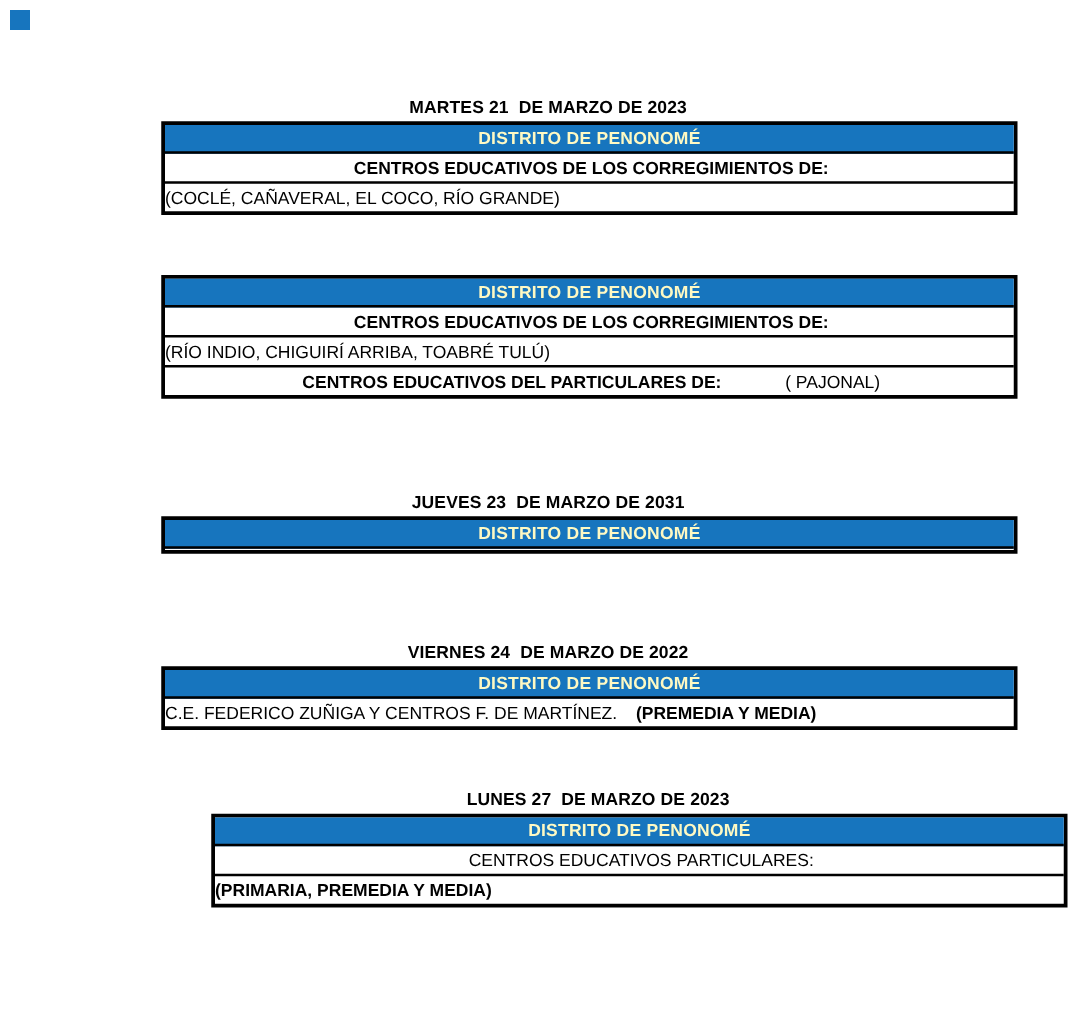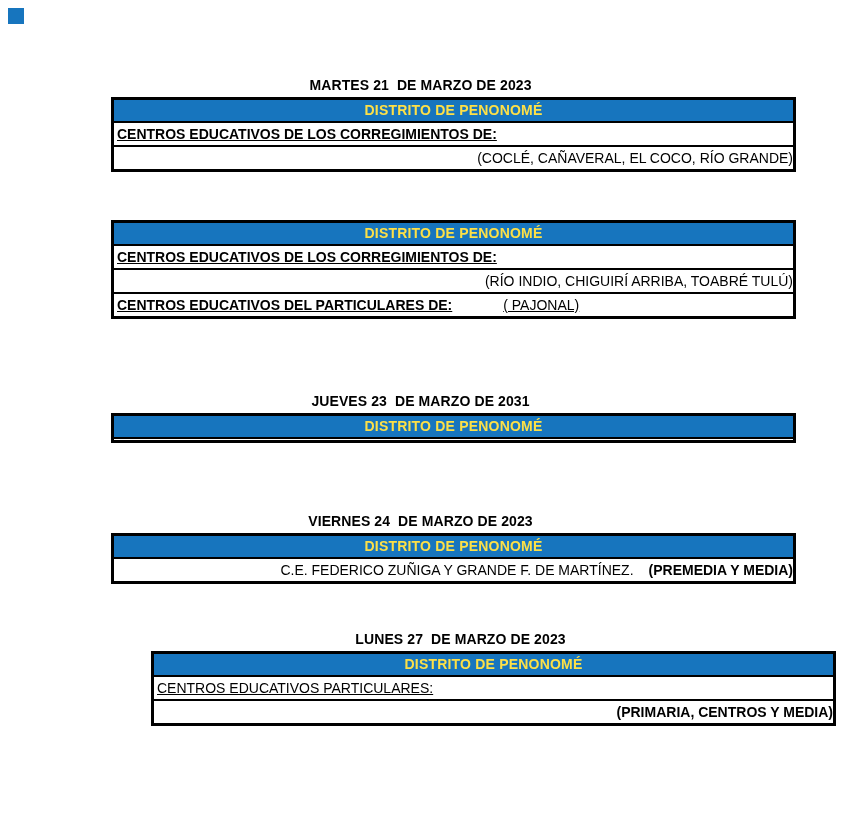--- a/index.html
+++ b/index.html
@@ -19,21 +19,21 @@
   .corner-square {
     position: absolute;
     left: 8px;
     top: 8px;
     width: 16px;
     height: 16px;
     background: var(--accent, #1775BE);
   }
   .schedule-section {
     position: absolute;
-    left: 80px;
+    left: 98px;
     width: 619px;
     padding-left: 31px;
   }
   .date-heading {
     height: 20px;
     line-height: 16px;
     font-size: 14px;
     font-weight: bold;
     text-align: center;
     white-space: pre;            
@@ -52,27 +52,27 @@
     font-size: 14px;
     white-space: pre;
     overflow: hidden;
   }
   .row.divider {
     border-bottom: 2px solid #000000;
     margin-bottom: 1px;
   }
   .row.blue-row {
     background: var(--accent, #1775BE);
-    color: #fde047;
+    color: #fef9c3;
     font-weight: bold;
     text-align: center;
     letter-spacing: 0.2px;
   }
-  .row.align-left  { text-align: left; padding-left: 3px; text-decoration: underline; }
-  .row.align-center{ text-align: right; }
+  .row.align-left  { text-align: center; padding-left: 3px; }
+  .row.align-center{ text-align: left; }
   .seg-bold   { font-weight: bold; }
   .seg-regular{ font-weight: normal; }
 </style>
 </head>
 <body>
 
 <div class="page">
   <div class="corner-square"></div>
   <div id="sections">
       <div class="schedule-section" style="top: 77px;">
@@ -91,28 +91,28 @@
           <div class="row align-left"><span class="seg-bold">CENTROS EDUCATIVOS DEL PARTICULARES DE:</span><span class="seg-regular" style="margin-left: 51px;">( PAJONAL)</span></div>
         </div>
       </div>
       <div class="schedule-section" style="top: 393px;">
         <div class="date-heading">JUEVES 23  DE MARZO DE 2031</div>
         <div class="tbl">
           <div class="row blue-row divider">DISTRITO DE PENONOMÉ</div>
         </div>
       </div>
       <div class="schedule-section" style="top: 513px;">
-        <div class="date-heading">VIERNES 24  DE MARZO DE 2023</div>
+        <div class="date-heading">VIERNES 24  DE MARZO DE 2022</div>
         <div class="tbl">
           <div class="row blue-row divider">DISTRITO DE PENONOMÉ</div>
-          <div class="row align-center"><span class="seg-regular">C.E. FEDERICO ZUÑIGA Y GRANDE F. DE MARTÍNEZ.</span><span class="seg-bold" style="margin-left: 15px;">(PREMEDIA Y MEDIA)</span></div>
+          <div class="row align-center"><span class="seg-regular">C.E. FEDERICO ZUÑIGA Y CENTROS F. DE MARTÍNEZ.</span><span class="seg-bold" style="margin-left: 15px;">(PREMEDIA Y MEDIA)</span></div>
         </div>
       </div>
       <div class="schedule-section" style="top: 631px; margin-left: 40px;">
         <div class="date-heading">LUNES 27  DE MARZO DE 2023</div>
         <div class="tbl">
           <div class="row blue-row divider">DISTRITO DE PENONOMÉ</div>
           <div class="row align-left divider"><span class="seg-regular">CENTROS EDUCATIVOS PARTICULARES:</span></div>
-          <div class="row align-center"><span class="seg-bold">(PRIMARIA, CENTROS Y MEDIA)</span></div>
+          <div class="row align-center"><span class="seg-bold">(PRIMARIA, PREMEDIA Y MEDIA)</span></div>
         </div>
       </div>
     </div>
 </div>
 
 </body></html>

